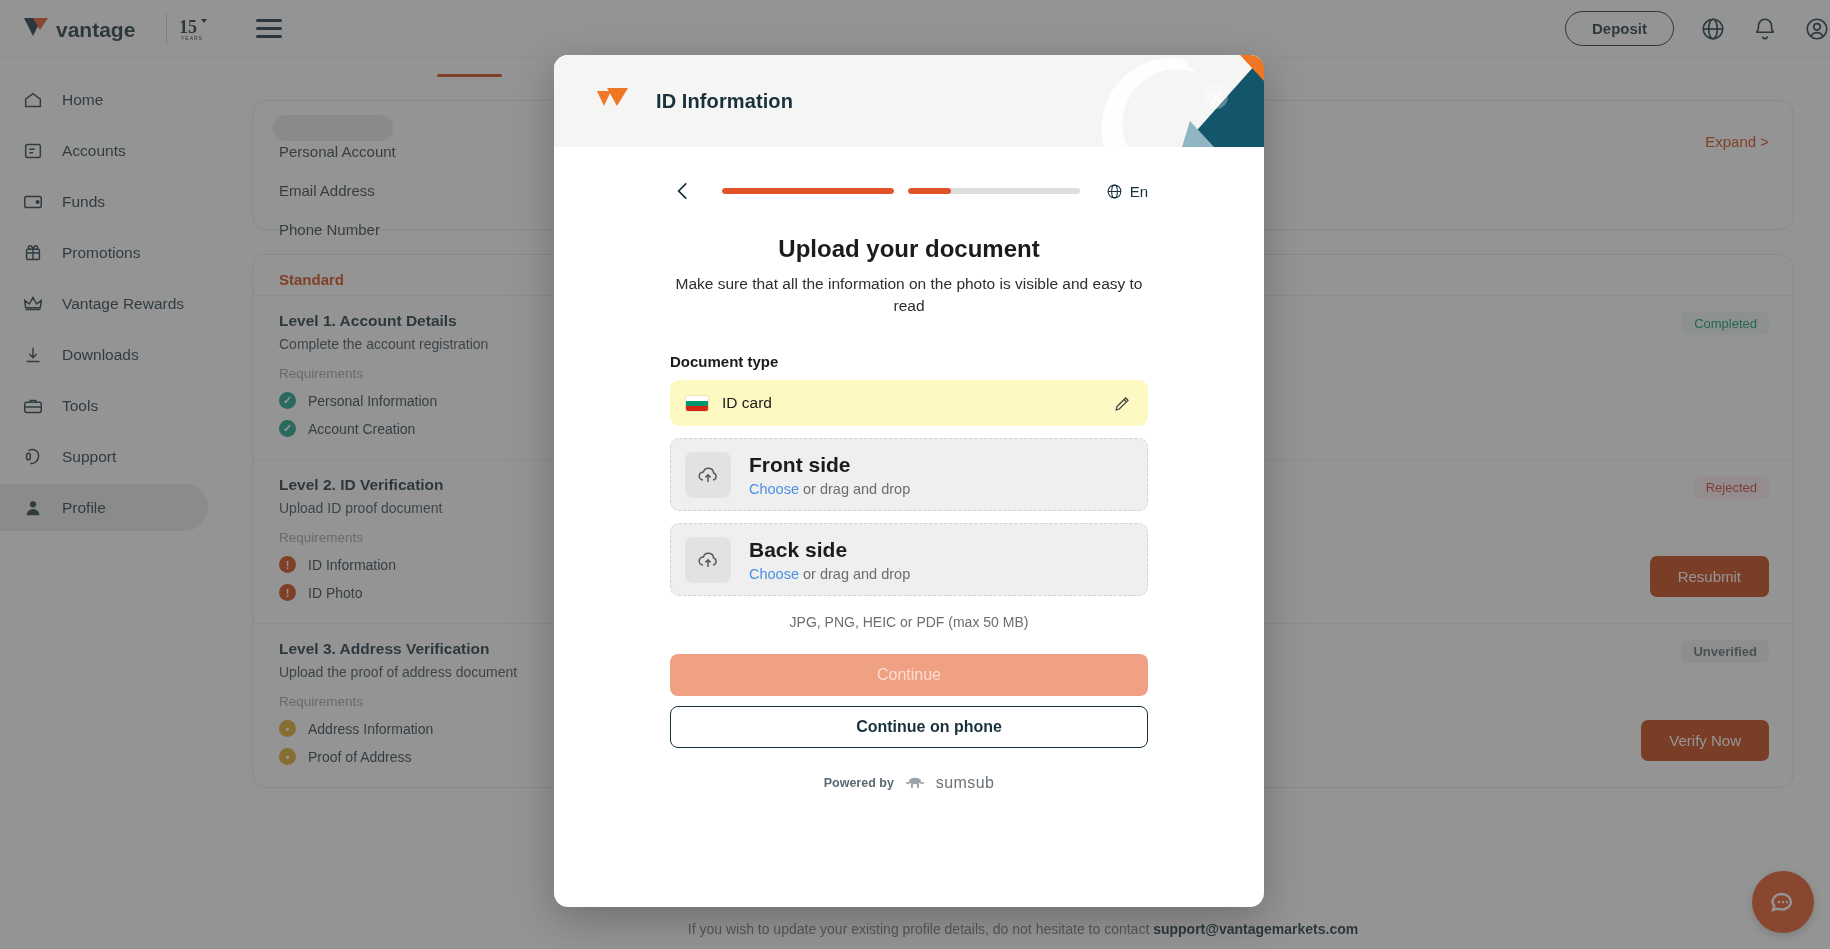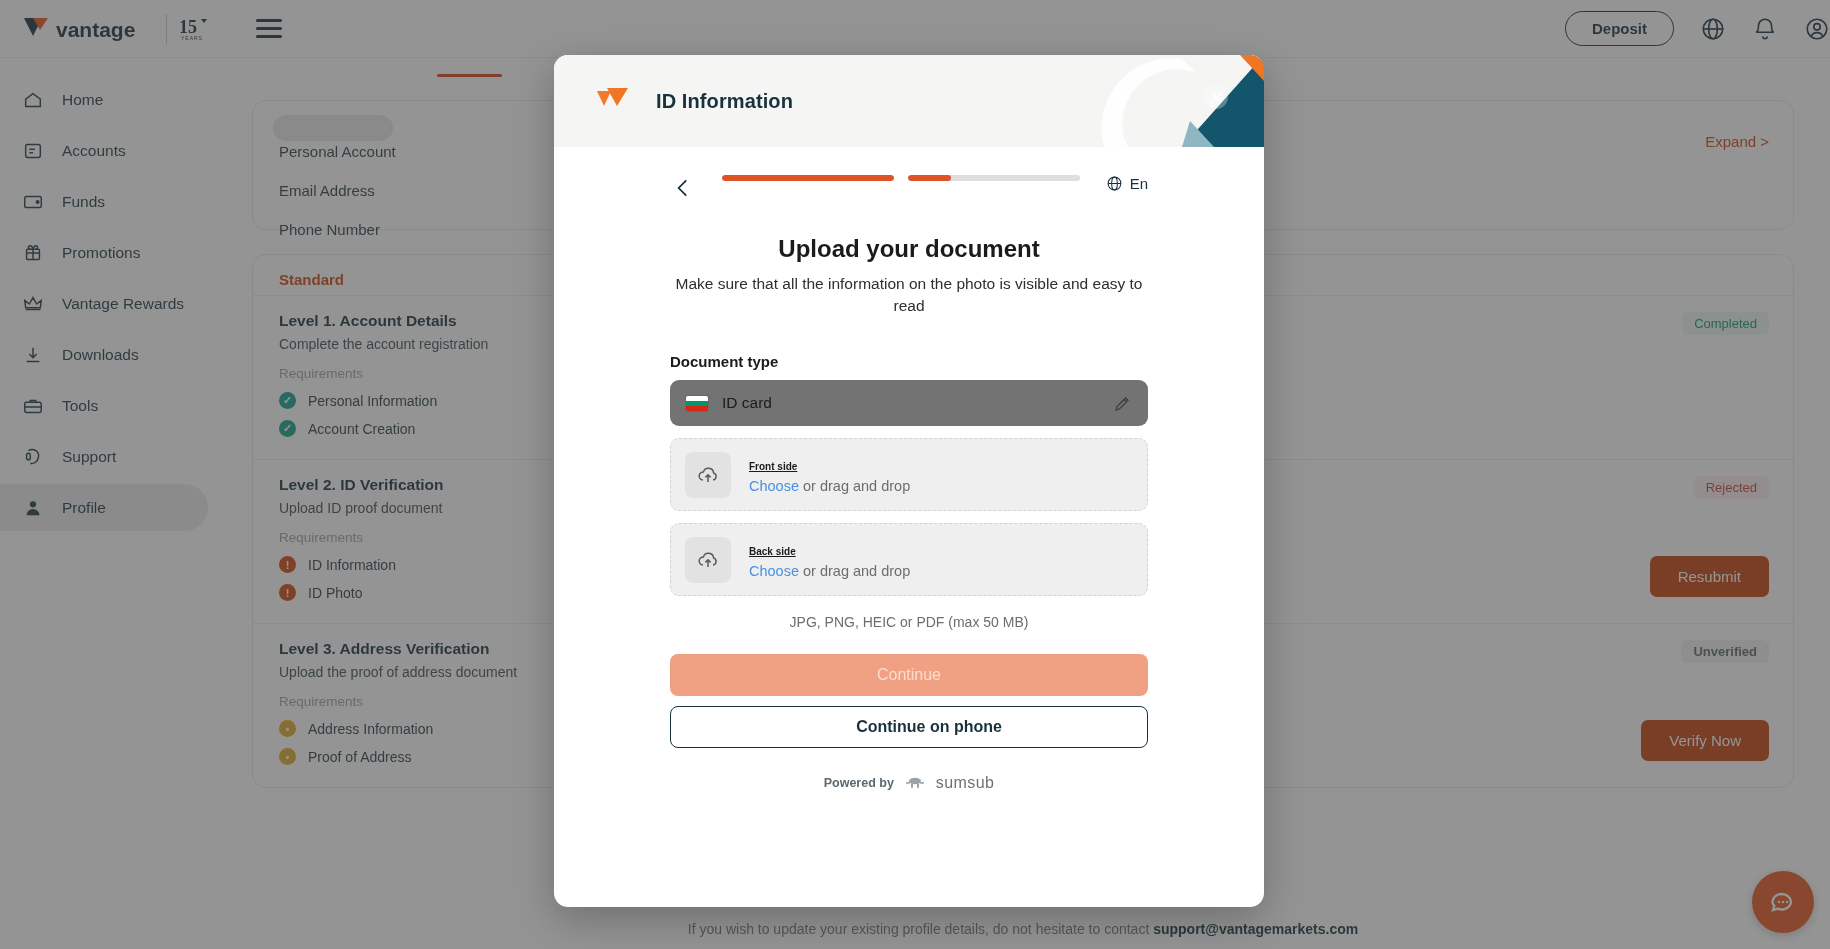--- a/index.html
+++ b/index.html
@@ -126,50 +126,50 @@
   .close-btn {
     position: absolute; right: 36px; top: 30px;
     width: 24px; height: 24px; border-radius: 50%;
     background: rgba(255,255,255,.30);
     display: flex; align-items: center; justify-content: center;
     cursor: pointer; z-index: 5;
   }
 
   .modal-body { flex: 1; padding: 28px 116px 0; position: relative; }
 
-  .nav-row { display: flex; align-items: flex-start; height: 32px; }
+  .nav-row { display: flex; align-items: center; height: 32px; }
   .back-arrow { width: 26px; cursor: pointer; color: #17323d; flex: none; }
   .progress { flex: 1; display: flex; gap: 14px; align-items: center; padding: 0 26px; }
   .bar { height: 6px; border-radius: 3px; background: #dedede; flex: 1; overflow: hidden; }
   .bar-fill { height: 100%; background: #df5327; border-radius: 3px; }
   .lang { display: flex; align-items: center; gap: 7px; cursor: pointer; color: #17323d; font-size: 15px; flex: none; }
 
   .m-title { text-align: center; font-size: 24px; font-weight: bold; color: #1b1b1b; margin-top: 28px; }
   .m-sub { text-align: center; font-size: 15.5px; color: #2e2e2e; margin-top: 10px; line-height: 1.42; }
 
   .sec-label { font-size: 15px; font-weight: bold; color: #1b1b1b; margin-top: 36px; }
   .doctype {
-    margin-top: 10px; height: 46px; background: #737373; border-radius: 9px;
+    margin-top: 10px; height: 46px; background: #fef9c3; border-radius: 9px;
     display: flex; align-items: center; padding: 0 16px; gap: 14px; cursor: pointer;
   }
   .flag { width: 22px; height: 15px; border-radius: 2px; overflow: hidden; flex: none; box-shadow: 0 0 0 1px rgba(0,0,0,.08); }
   .flag i { display: block; height: 5px; }
   .doctype-name { font-size: 15.5px; color: #1b1b1b; flex: 1; }
   .pencil { width: 19px; height: 19px; color: #3b3b3b; cursor: pointer; }
 
   .drop {
     margin-top: 12px; height: 73px; background: #efefef;
     border: 1.5px dashed #d3d3d3; border-radius: 9px;
     display: flex; align-items: center; padding: 0 14px; gap: 18px; cursor: pointer;
   }
   .drop-ico {
     width: 46px; height: 46px; border-radius: 8px; background: #e2e2e2;
     display: flex; align-items: center; justify-content: center; flex: none; color: #5a5a5a;
   }
-  .drop-title { font-size: 10px; font-weight: bold; color: #1b1b1b; text-decoration: underline; }
+  .drop-title { font-size: 21px; font-weight: bold; color: #1b1b1b; }
   .drop-sub { font-size: 14.5px; color: #6d6d6d; margin-top: 4px; }
   .drop-sub b { color: #4a90e2; font-weight: normal; cursor: pointer; }
 
   .formats { text-align: center; font-size: 14px; color: #6d6d6d; margin-top: 18px; }
 
   .btn-primary {
     margin-top: 24px; width: 100%; height: 42px; border: none; border-radius: 8px;
     background: #f1a183; color: #fdddd0; font-size: 16px; cursor: not-allowed;
   }
   .btn-outline {

